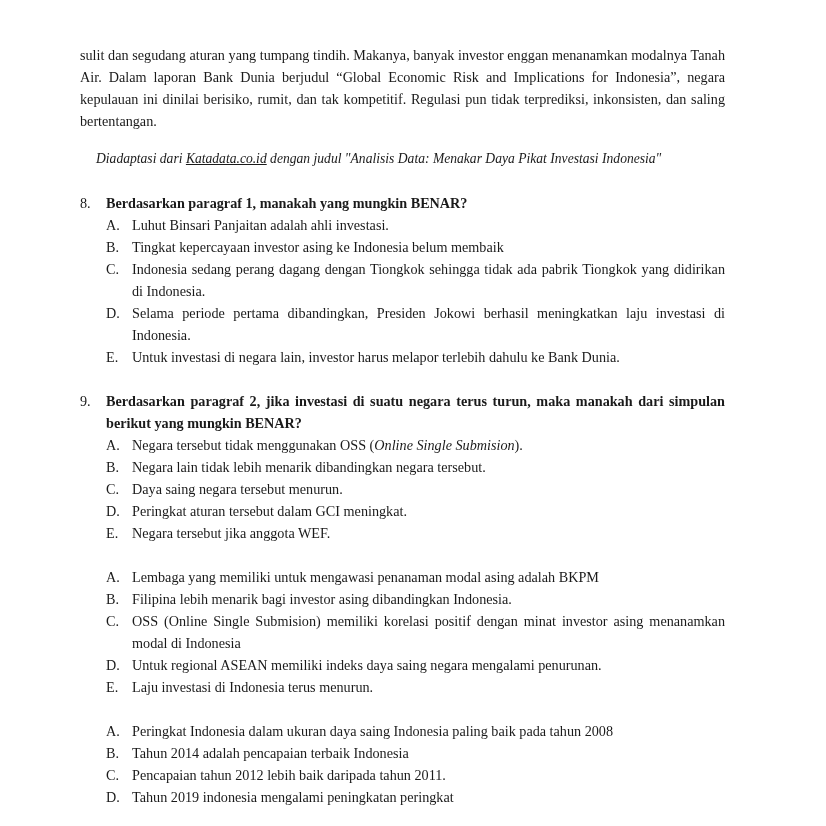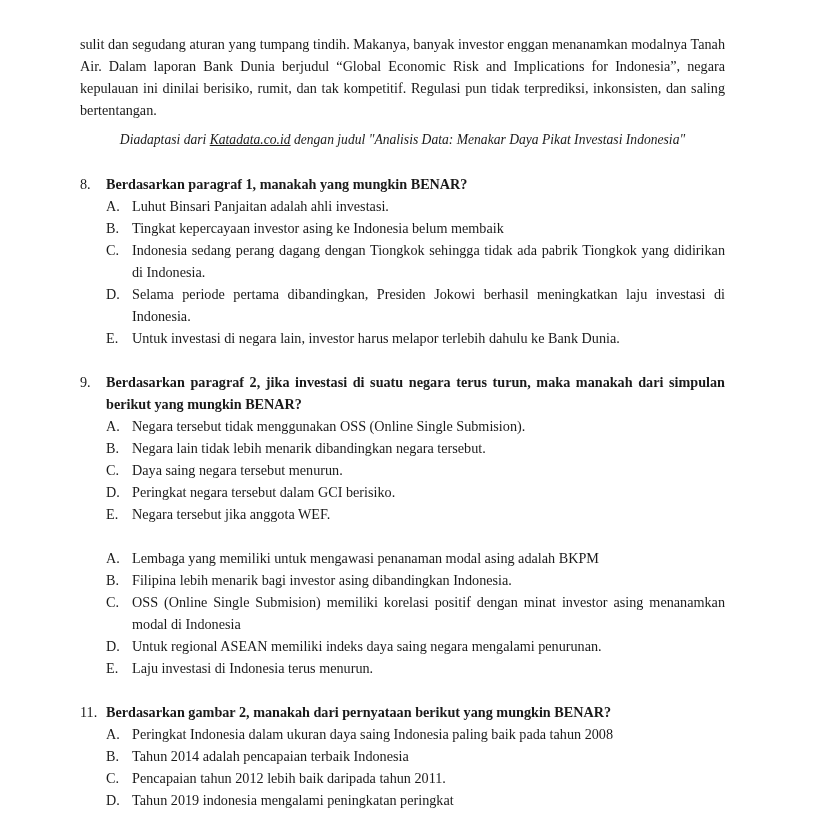--- a/index.html
+++ b/index.html
@@ -1,30 +1,30 @@
 <!DOCTYPE html>
 <html><head>
 <meta charset="utf-8">
 <style>
   html, body { margin:0; padding:0; background:#ffffff; }
   body { width:826px; height:826px; overflow:hidden; position:relative;
          font-family:"Liberation Serif", "DejaVu Serif", serif; color:#1a1a1a; font-size:14.2px; }
-  .page { position:absolute; left:80px; top:33px; width:645px; }
+  .page { position:absolute; left:80px; top:44px; width:645px; }
   .para { text-align:justify; line-height:22px; margin:0; }
-  .source { font-style:italic; text-align:center; line-height:22px; margin:8px; font-size:13.6px; }
+  .source { font-style:italic; text-align:left; line-height:22px; margin:16px; font-size:13.6px; }
   .source u { text-decoration:underline; }
   .q { position:relative; margin-top:22px; }
   .q-head { display:flex; line-height:22px; }
   .q-num { width:26px; flex:0 0 26px; }
   .q-text { flex:1; text-align:justify;font-weight:bold; }
   .opts { margin:0; padding:0; list-style:none; }
   .opt { display:flex; line-height:22px; padding-left:26px; }
   .opt-letter { width:26px; flex:0 0 26px; }
   .opt-text { flex:1; text-align:justify; }
-  .it { }
+  .it { font-style:italic; }
 </style>
 </head>
 <body>
 
 <div class="page">
 
   <p class="para">sulit dan segudang aturan yang tumpang tindih. Makanya, banyak investor enggan menanamkan modalnya Tanah Air. Dalam laporan Bank Dunia berjudul “Global Economic Risk and Implications for Indonesia”, negara kepulauan ini dinilai berisiko, rumit, dan tak kompetitif. Regulasi pun tidak terprediksi, inkonsisten, dan saling bertentangan.</p>
   <p class="source"><span>Diadaptasi dari </span><u>Katadata.co.id</u><span> dengan judul "Analisis Data: Menakar Daya Pikat Investasi Indonesia"</span></p>
 
   <div class="q">
@@ -69,21 +69,21 @@
       <li class="opt">
           <span class="opt-letter">B.</span>
           <span class="opt-text">Negara lain tidak lebih menarik dibandingkan negara tersebut.</span>
         </li>
       <li class="opt">
           <span class="opt-letter">C.</span>
           <span class="opt-text">Daya saing negara tersebut menurun.</span>
         </li>
       <li class="opt">
           <span class="opt-letter">D.</span>
-          <span class="opt-text">Peringkat negara tersebut dalam GCI berisiko.</span>
+          <span class="opt-text">Peringkat aturan tersebut dalam GCI meningkat.</span>
         </li>
       <li class="opt">
           <span class="opt-letter">E.</span>
           <span class="opt-text">Negara tersebut jika anggota WEF.</span>
         </li>
     </ul>
   </div>
 
   <div class="q">
     <ul class="opts">
@@ -104,24 +104,20 @@
           <span class="opt-text">Untuk regional ASEAN memiliki indeks daya saing negara mengalami penurunan.</span>
         </li>
       <li class="opt">
           <span class="opt-letter">E.</span>
           <span class="opt-text">Laju investasi di Indonesia terus menurun.</span>
         </li>
     </ul>
   </div>
 
   <div class="q">
-    <div class="q-head">
-      <span class="q-num">11.</span>
-      <span class="q-text">Berdasarkan gambar 2, manakah dari pernyataan berikut yang mungkin BENAR?</span>
-    </div>
     <ul class="opts">
       <li class="opt">
           <span class="opt-letter">A.</span>
           <span class="opt-text">Peringkat Indonesia dalam ukuran  daya saing Indonesia paling baik pada tahun 2008</span>
         </li>
       <li class="opt">
           <span class="opt-letter">B.</span>
           <span class="opt-text">Tahun 2014 adalah pencapaian terbaik Indonesia</span>
         </li>
       <li class="opt">

